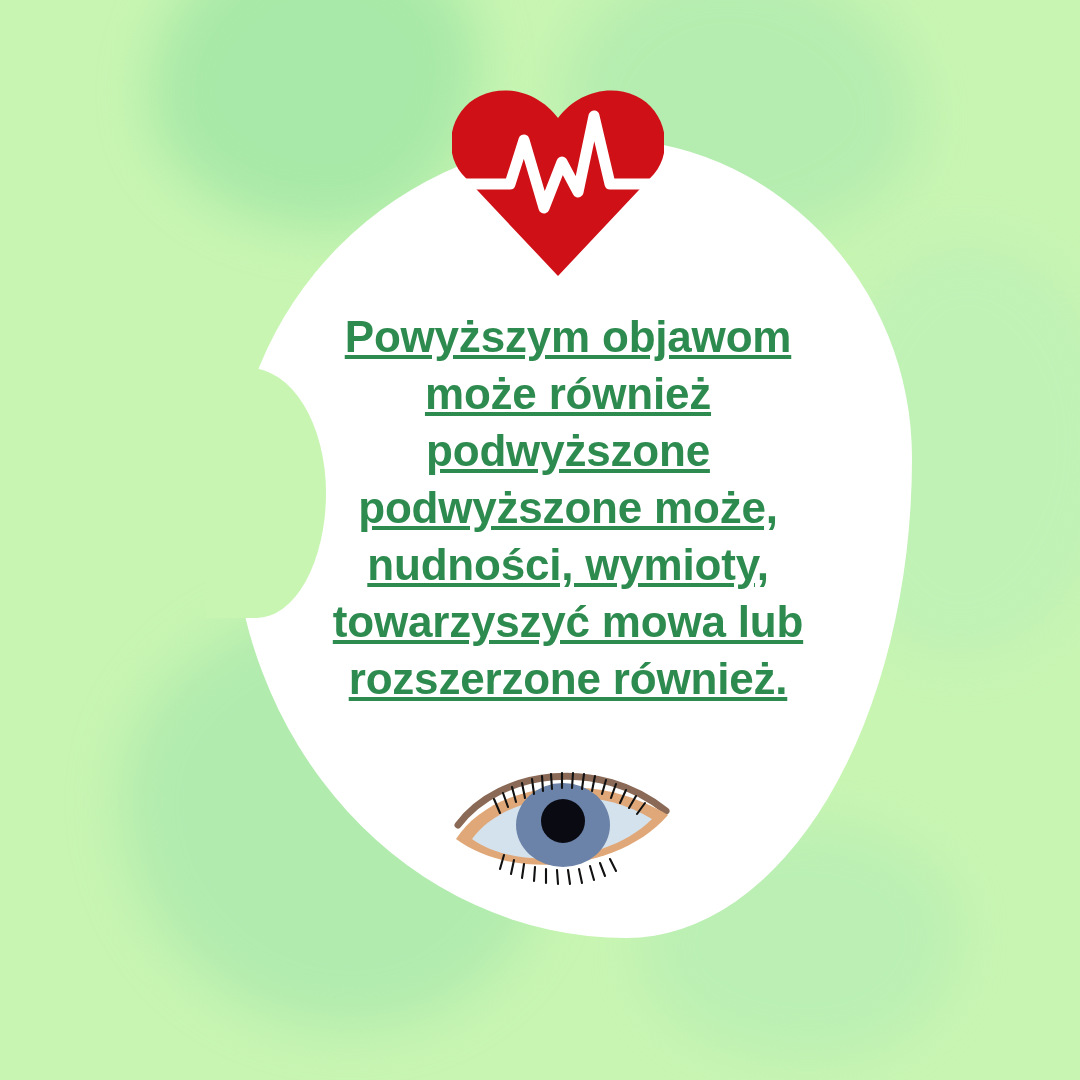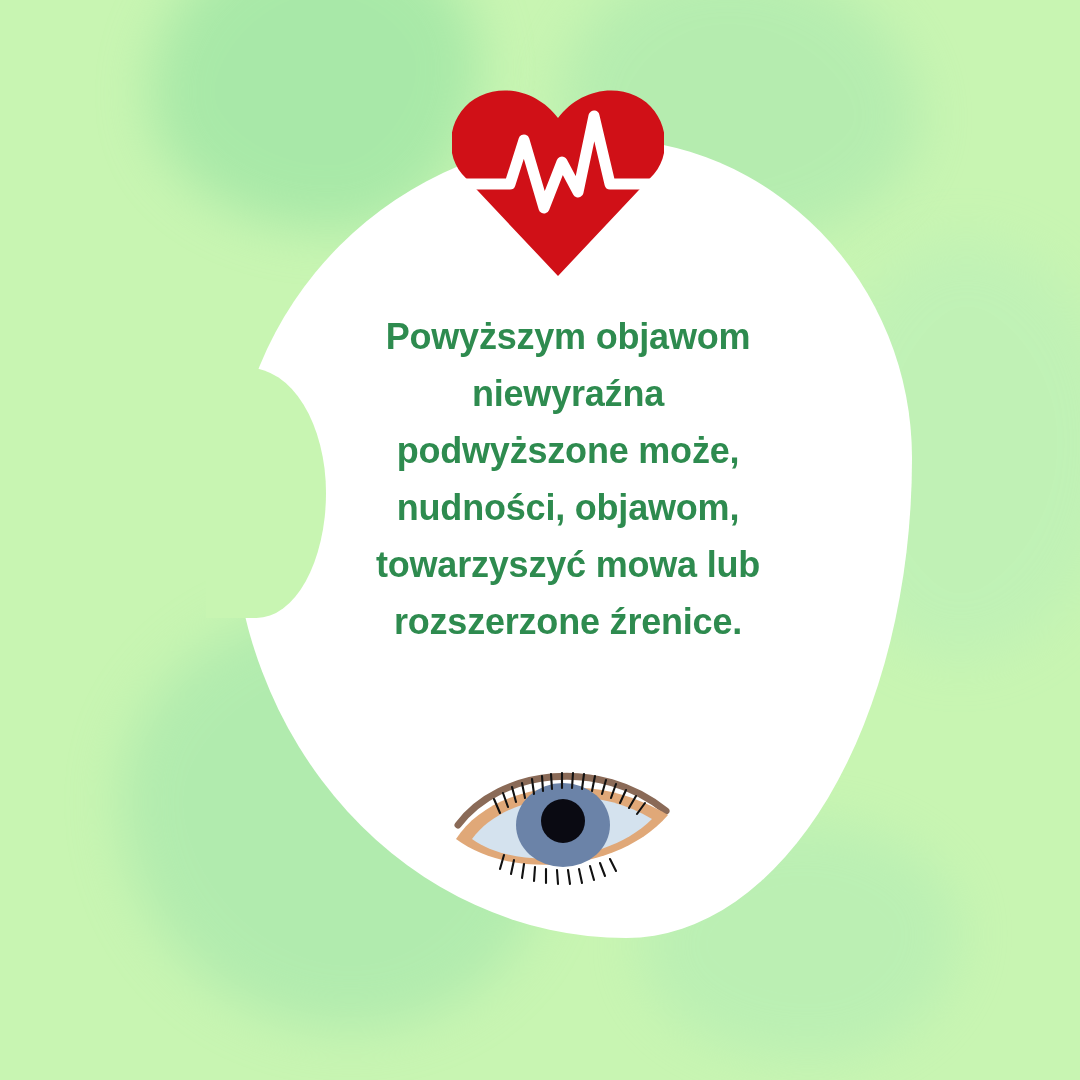--- a/index.html
+++ b/index.html
@@ -41,24 +41,25 @@
   }
 
   
   .heart-wrap{position:absolute;left:452px;top:88px;width:212px;height:190px;}
 
   
   .headline{
     position:absolute;left:268px;top:308px;width:600px;
     text-align:center;
     color:#2e8b4f;
-    font-size:36px;
+    font-size:44px;
     font-weight:bold;
     line-height:57px;
     letter-spacing:-0.2px;
+    text-decoration:underline;
   }
 
   
   .eye-wrap{position:absolute;left:450px;top:763px;width:235px;height:125px;}
 
   
   .logos{
     position:absolute;left:0;top:958px;width:1080px;height:122px;
   }
 </style>
@@ -79,25 +80,26 @@
 
   <div class="heart-wrap">
     <svg width="212" height="190" viewBox="0 0 212 190" aria-hidden="true">
       <path d="M106 188 L10 86 C-10 62 -2 22 28 8 C56 -5 88 6 106 30 C124 6 156 -5 184 8 C214 22 222 62 202 86 Z" fill="#d01017"></path>
       <path d="M0 96 L58 96 L72 52 L92 120 L110 74 L126 104 L142 28 L158 96 L212 96" fill="none" stroke="#ffffff" stroke-width="11" stroke-linejoin="round" stroke-linecap="round"></path>
     </svg>
   </div>
 
   <div class="headline">
     <div>Powyższym objawom</div>
-    <div>niewyraźna</div>
+    <div>może również</div>
+    <div>podwyższone</div>
     <div>podwyższone może,</div>
-    <div>nudności, objawom,</div>
+    <div>nudności, wymioty,</div>
     <div>towarzyszyć mowa lub</div>
-    <div>rozszerzone źrenice.</div>
+    <div>rozszerzone również.</div>
   </div>
 
   <div class="eye-wrap">
     <svg width="235" height="125" viewBox="0 0 235 125" aria-hidden="true">
 
       <path d="M8 62 C50 6 150 -6 216 48" fill="none" stroke="#8a6a57" stroke-width="7" stroke-linecap="round"></path>
 
       <path d="M6 76 C40 22 140 4 218 52 C170 108 62 118 6 76 Z" fill="#e0a878"></path>
 
       <path d="M22 76 C54 32 140 18 202 56 C158 100 66 108 22 76 Z" fill="#d4e2ee"></path>

